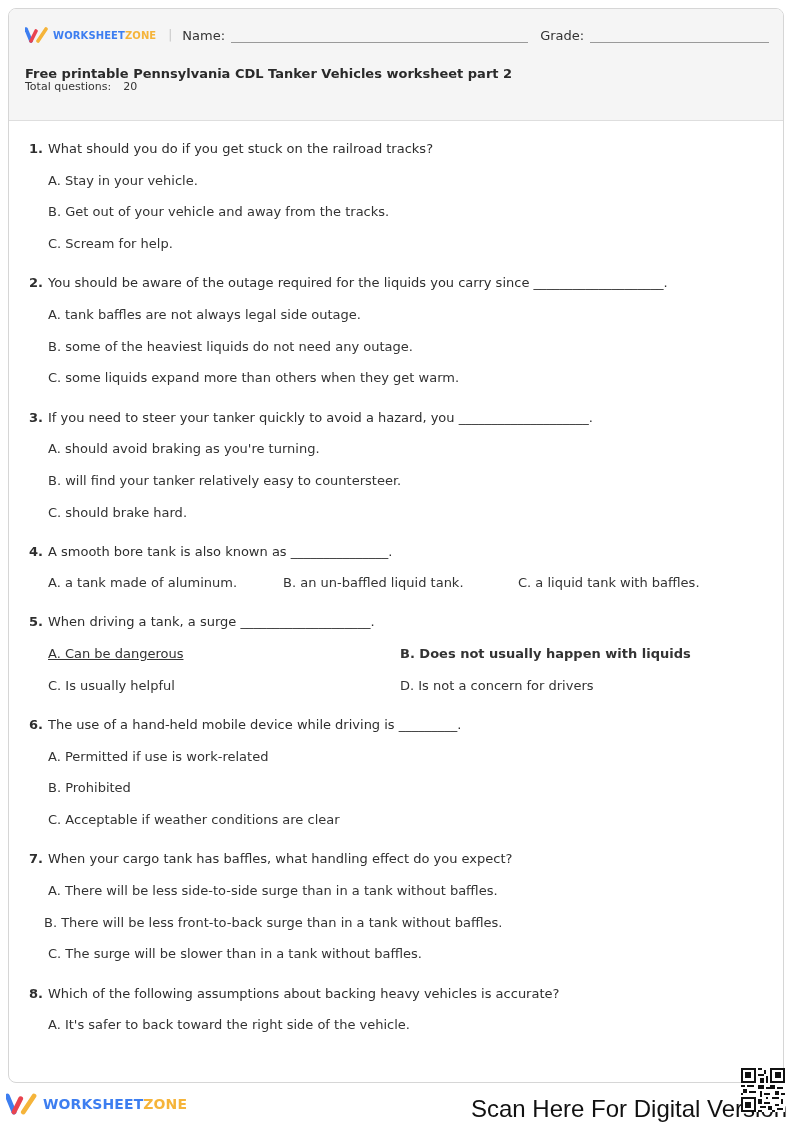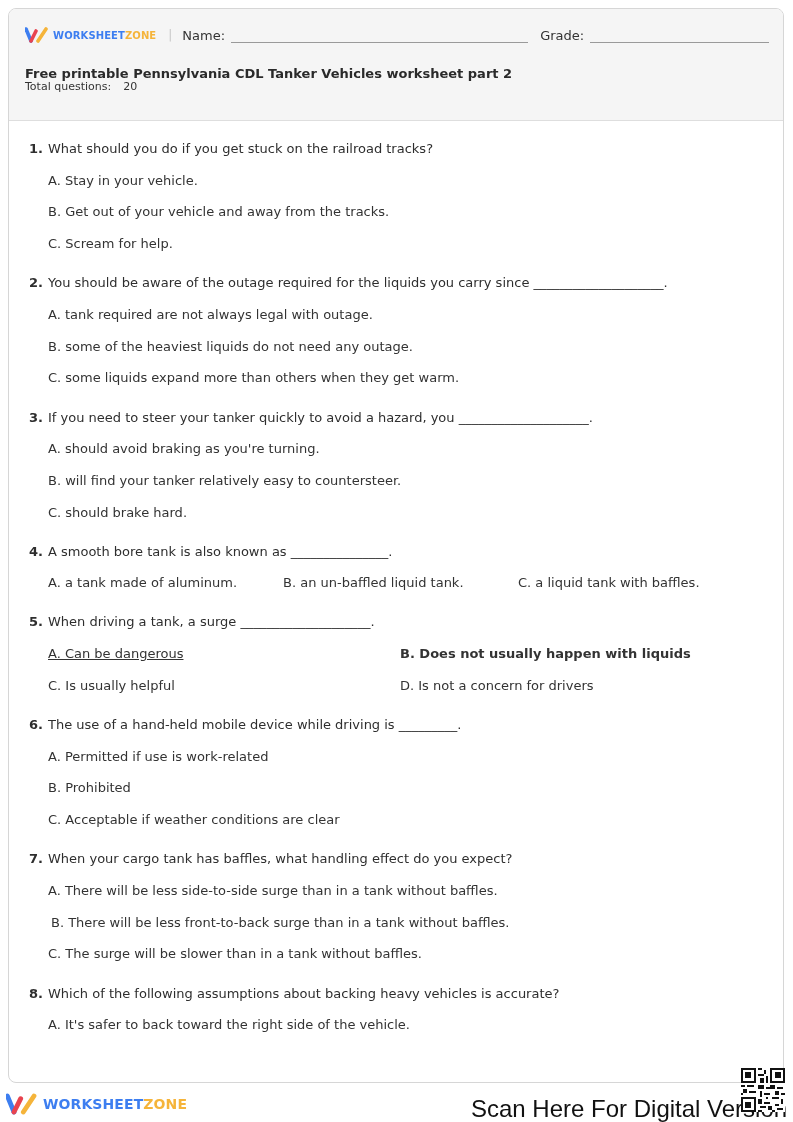--- a/index.html
+++ b/index.html
@@ -59,21 +59,21 @@
 
     <div class="q" style="top:20px;">
       <div class="q-text" style="top:0;"><span class="q-num">1.</span><span>What should you do if you get stuck on the railroad tracks?</span></div>
       <div class="opt" style="left:39px; top:32px;">A. Stay in your vehicle.</div>
       <div class="opt" style="left:39px; top:63px;">B. Get out of your vehicle and away from the tracks.</div>
       <div class="opt" style="left:39px; top:95px;">C. Scream for help.</div>
     </div>
 
     <div class="q" style="top:154px;">
       <div class="q-text" style="top:0;"><span class="q-num">2.</span><span>You should be aware of the outage required for the liquids you carry since ____________________.</span></div>
-      <div class="opt" style="left:39px; top:32px;">A. tank required are not always legal with outage.</div>
+      <div class="opt" style="left:39px; top:32px;">A. tank baffles are not always legal side outage.</div>
       <div class="opt" style="left:39px; top:64px;">B. some of the heaviest liquids do not need any outage.</div>
       <div class="opt" style="left:39px; top:95px;">C. some liquids expand more than others when they get warm.</div>
     </div>
 
     <div class="q" style="top:289px;">
       <div class="q-text" style="top:0;"><span class="q-num">3.</span><span>If you need to steer your tanker quickly to avoid a hazard, you ____________________.</span></div>
       <div class="opt" style="left:39px; top:31px;">A. should avoid braking as you're turning.</div>
       <div class="opt" style="left:39px; top:63px;">B. will find your tanker relatively easy to countersteer.</div>
       <div class="opt" style="left:39px; top:95px;">C. should brake hard.</div>
     </div>
@@ -96,21 +96,21 @@
     <div class="q" style="top:596px;">
       <div class="q-text" style="top:0;"><span class="q-num">6.</span><span>The use of a hand-held mobile device while driving is _________.</span></div>
       <div class="opt" style="left:39px; top:32px;">A. Permitted if use is work-related</div>
       <div class="opt" style="left:39px; top:63px;">B. Prohibited</div>
       <div class="opt" style="left:39px; top:95px;">C. Acceptable if weather conditions are clear</div>
     </div>
 
     <div class="q" style="top:730px;">
       <div class="q-text" style="top:0;"><span class="q-num">7.</span><span>When your cargo tank has baffles, what handling effect do you expect?</span></div>
       <div class="opt" style="left:39px; top:32px;">A. There will be less side-to-side surge than in a tank without baffles.</div>
-      <div class="opt" style="left:42px; top:64px;">B. There will be less front-to-back surge than in a tank without baffles.</div>
+      <div class="opt" style="left:35px; top:64px;">B. There will be less front-to-back surge than in a tank without baffles.</div>
       <div class="opt" style="left:39px; top:95px;">C. The surge will be slower than in a tank without baffles.</div>
     </div>
 
     <div class="q" style="top:865px;">
       <div class="q-text" style="top:0;"><span class="q-num">8.</span><span>Which of the following assumptions about backing heavy vehicles is accurate?</span></div>
       <div class="opt" style="left:39px; top:31px;">A. It's safer to back toward the right side of the vehicle.</div>
     </div>
   </div>
 </div>
 

